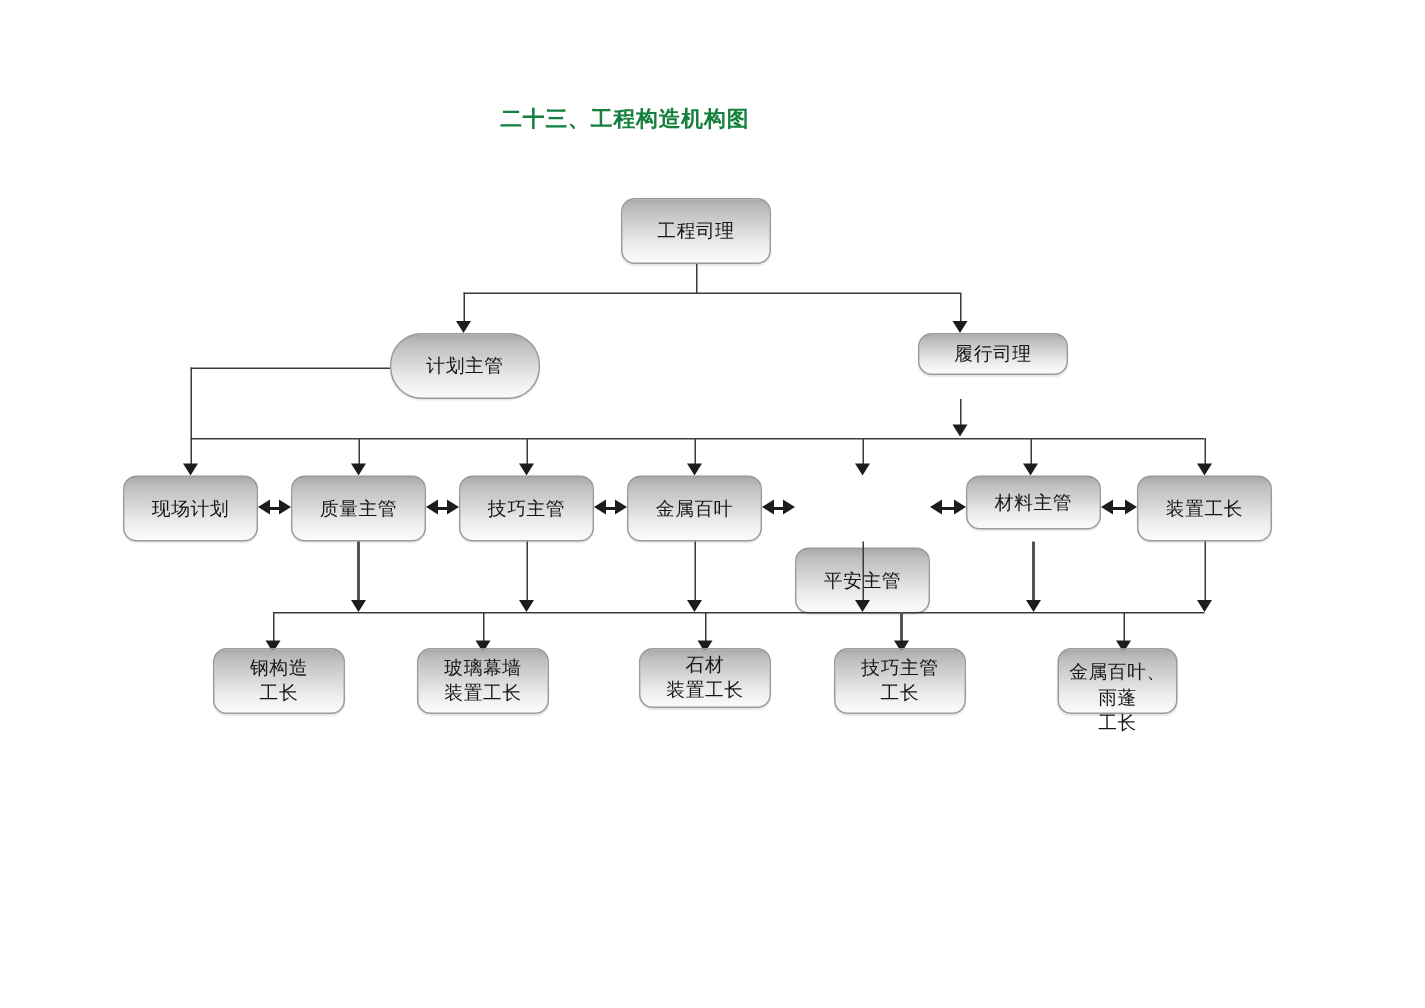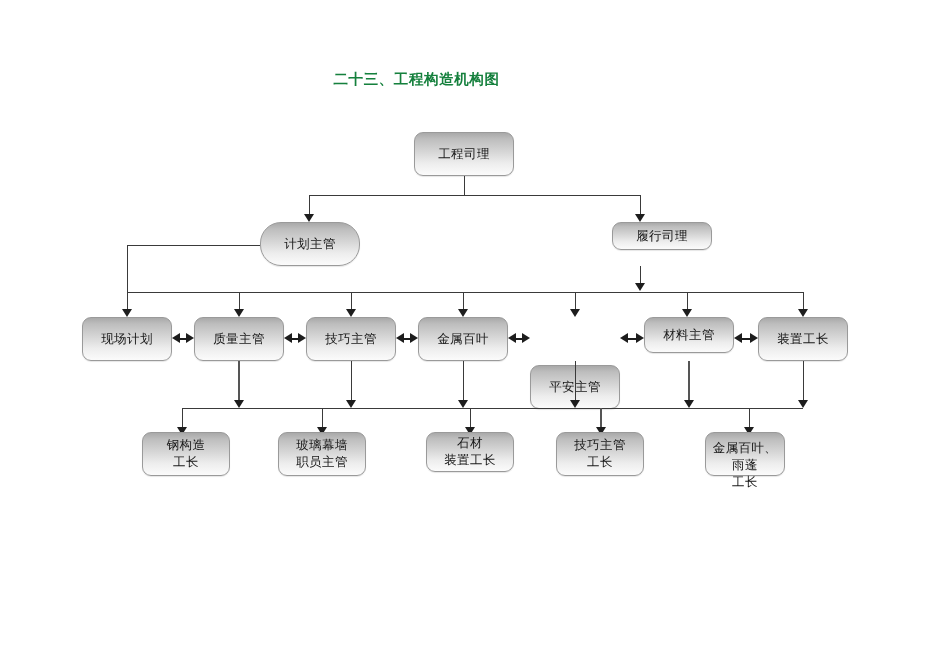--- a/index.html
+++ b/index.html
@@ -222,21 +222,21 @@
 
   <div class="vline thick" style="left:600px; top:408px; height:22px;"></div>
   <div class="arrow-down" style="left:596px; top:427px;"></div>
 
   <div class="vline" style="left:749px; top:408px; height:22px;"></div>
   <div class="arrow-down" style="left:744px; top:427px;"></div>
 
   <div class="node" style="left:142px; top:432px; width:88px; height:44px;">钢构造
 工长</div>
   <div class="node" style="left:278px; top:432px; width:88px; height:44px;">玻璃幕墙
-职员主管</div>
+装置工长</div>
   <div class="node" style="left:426px; top:432px; width:88px; height:40px;">石材
 装置工长</div>
   <div class="node" style="left:556px; top:432px; width:88px; height:44px;">技巧主管
 工长</div>
   <div class="node overflow" style="left:705px; top:432px; width:80px; height:44px;">
     <span>金属百叶、
 雨蓬
 工长</span>
   </div>
 

